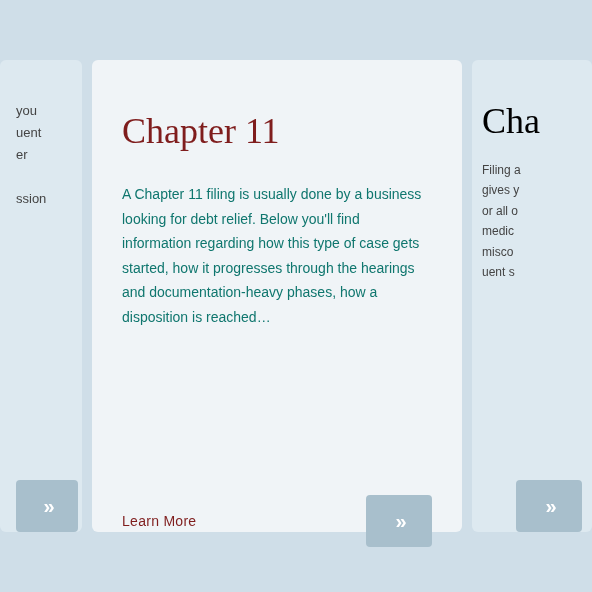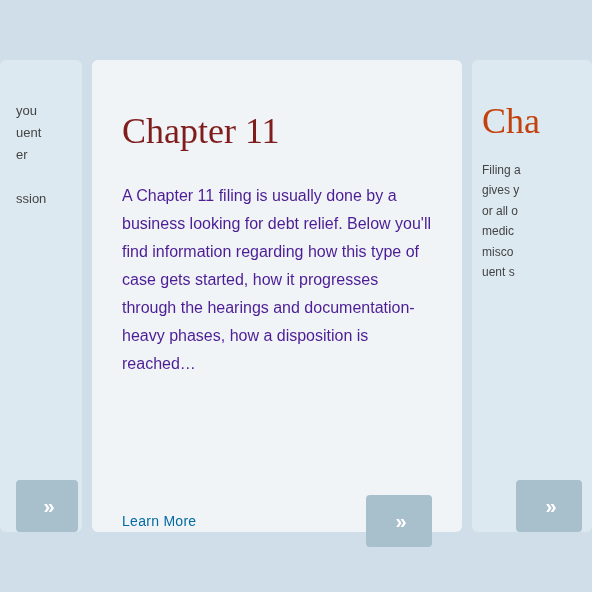--- a/index.html
+++ b/index.html
@@ -82,22 +82,22 @@
     .card-main .card-title {
       font-family: Georgia, 'Times New Roman', serif;
       font-size: 36px;
       font-weight: 400;
       color: #7f1d1d;
       margin-bottom: 28px;
     }
 
     .card-main .card-body {
       font-family: Arial, sans-serif;
-      font-size: 16px;
-      color: #4c1d95;
+      font-size: 14px;
+      color: #0f766e;
       line-height: 1.75;
       flex-grow: 1;
       margin-top: 30px;
     }
 
     .card-main .card-footer {
       display: flex;
       justify-content: space-between;
       align-items: center;
       padding: 30px 0 0 0;
@@ -115,42 +115,42 @@
       justify-content: space-between;
       padding: 40px 10px 0 10px;
       position: relative;
       overflow: hidden;
     }
 
     .card-partial-right .card-title {
       font-family: Georgia, 'Times New Roman', serif;
       font-size: 36px;
       font-weight: 400;
-      color: #c2410c;
+      color: #000000;
       margin-bottom: 18px;
     }
 
     .card-partial-right .card-text {
       font-family: Arial, sans-serif;
       font-size: 12px;
       color: #444;
       line-height: 1.7;
     }
 
     .card-partial-right .card-footer {
       display: flex;
       justify-content: flex-end;
       align-items: center;
       padding-bottom: 0;
     }
 
     .learn-more-btn {
       font-family: Arial, sans-serif;
       font-size: 14px;
-      color: #0369a1;
+      color: #7f1d1d;
       background: none;
       border: none;
       cursor: pointer;
       text-decoration: none;
       letter-spacing: 0.02em;
     }
 
     .chevron-btn {
       width: 66px;
       height: 52px;

